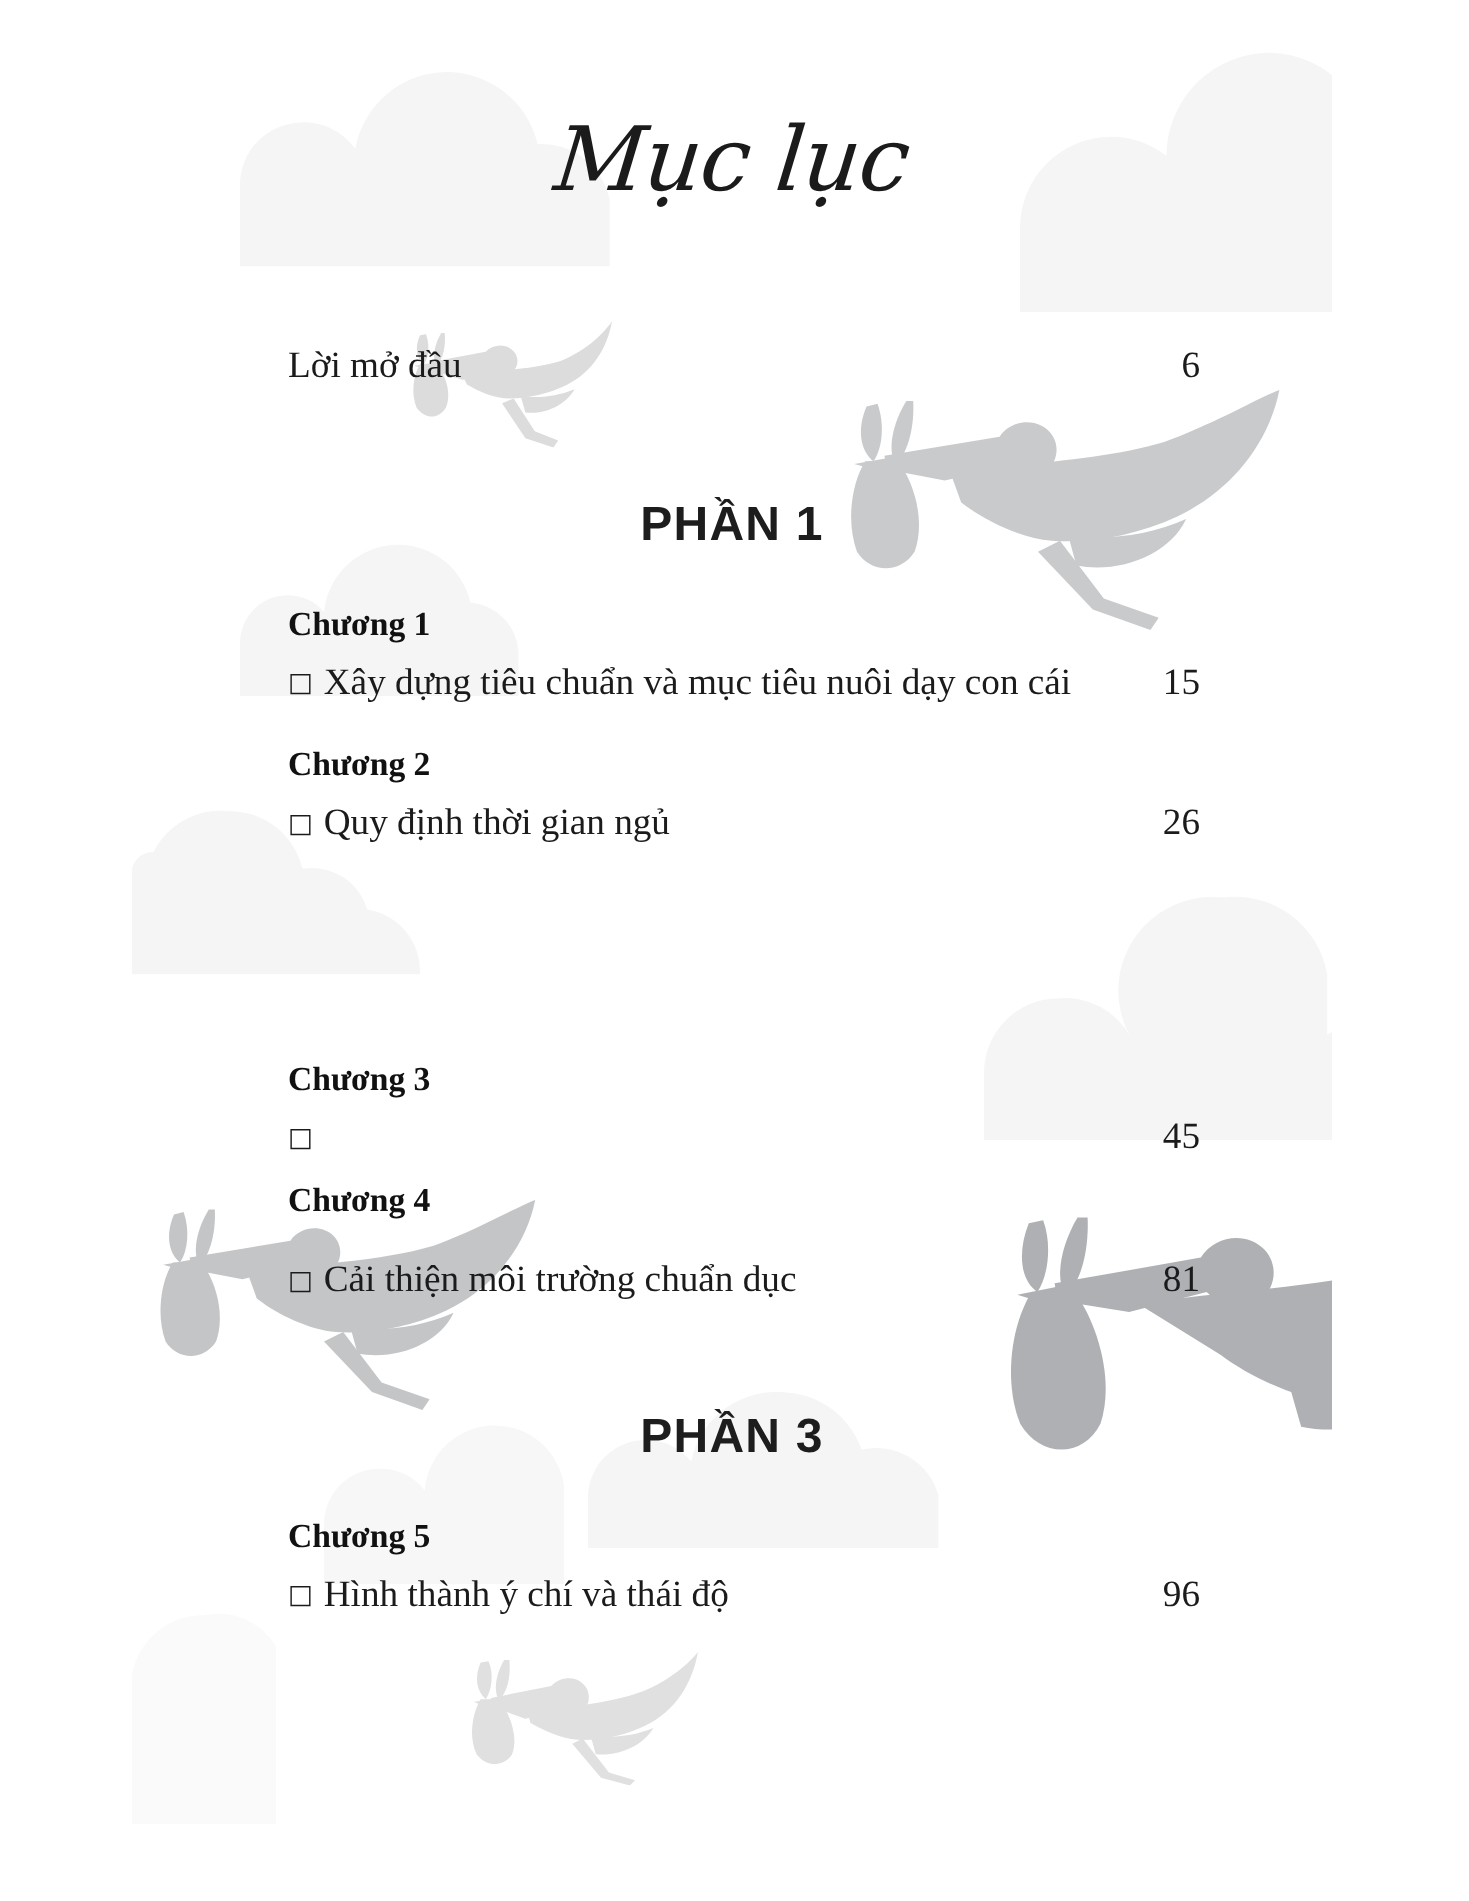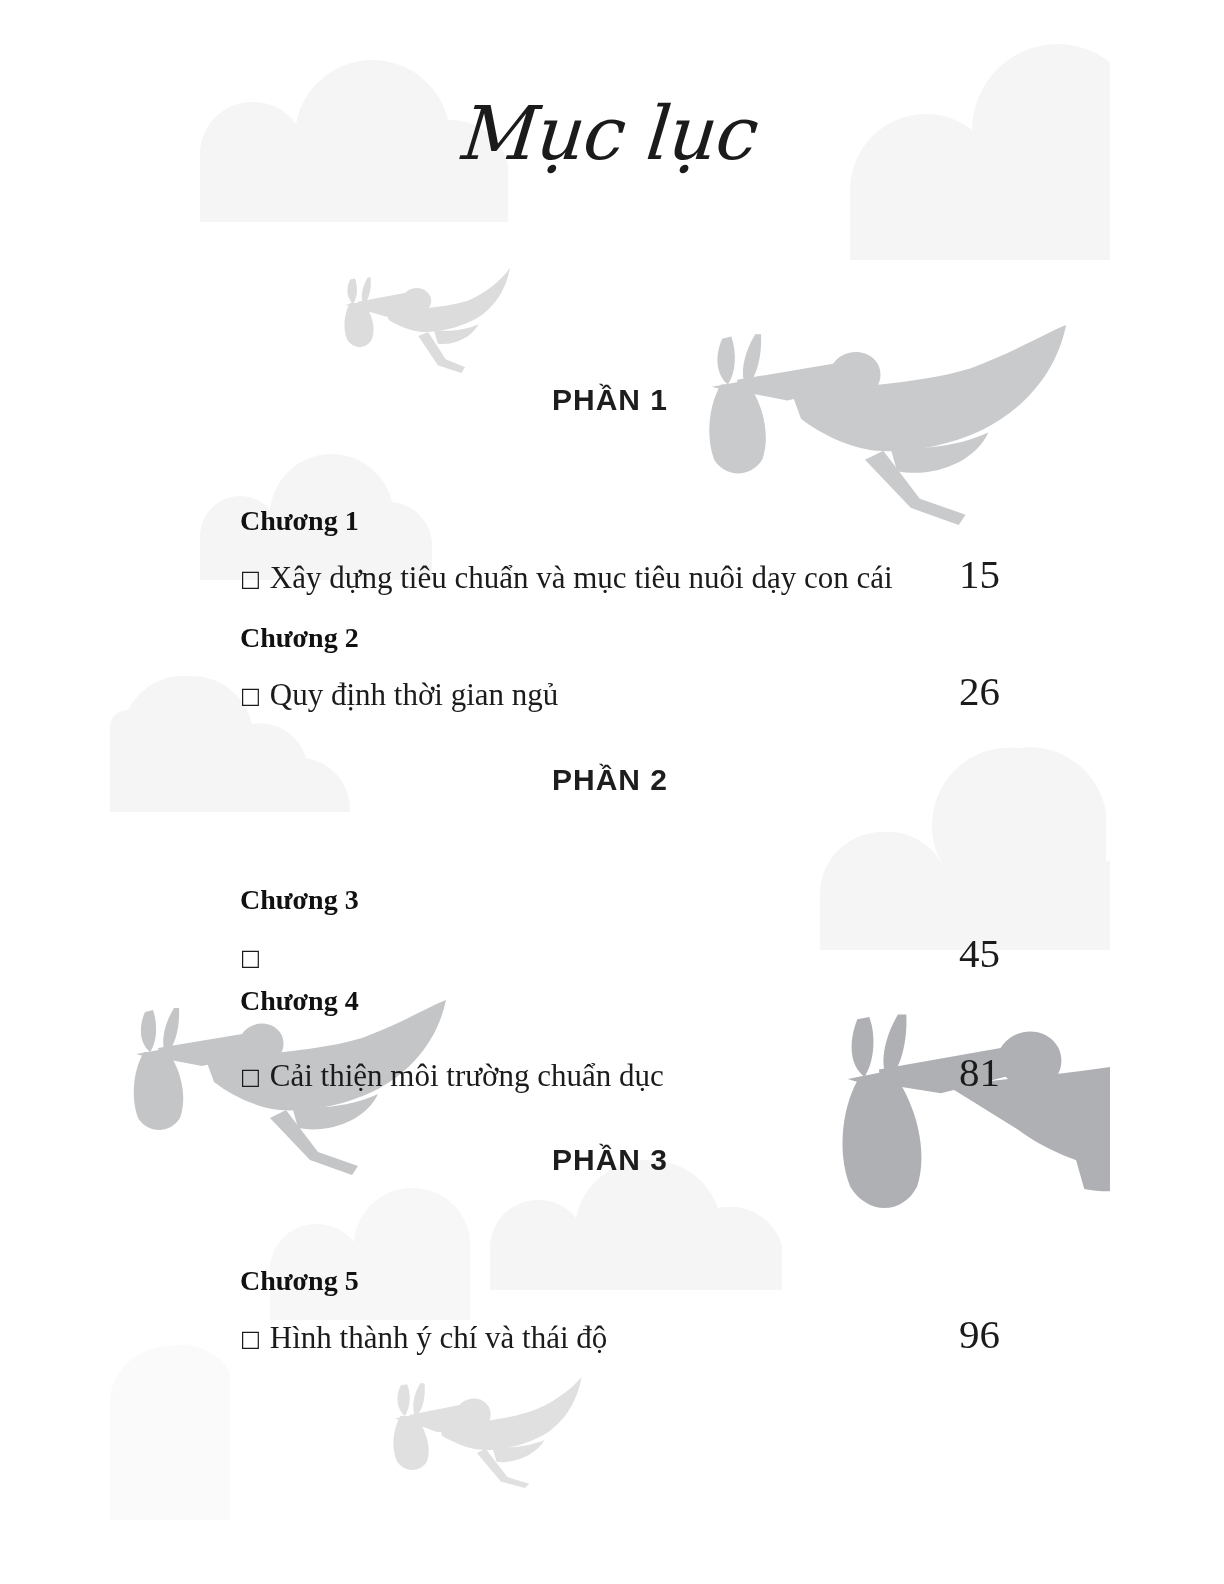--- a/index.html
+++ b/index.html
@@ -89,23 +89,24 @@
     white-space: nowrap;
   }
 
   .part-heading {
     position: absolute;
     left: 0;
     width: 1000px;
     text-align: center;
     font-family: "Liberation Sans", "DejaVu Sans", sans-serif;
     font-weight: 700;
-    font-size: 30px;
+    font-size: 40px;
     letter-spacing: 1px;
     color: #1d1d1d;
+    margin-top: 32px;
   }
 
   .chapter-head {
     position: absolute;
     left: 130px;
     font-family: "Liberation Serif", "DejaVu Serif", serif;
     font-weight: 700;
     font-size: 28px;
     color: #111111;
     white-space: nowrap;
@@ -129,21 +130,21 @@
   }
   .entry-text {
     font-family: "Liberation Serif", "DejaVu Serif", serif;
     font-size: 31px;
     color: #1b1b1b;
     white-space: nowrap;
   }
   .entry-spacer { flex: 1 1 auto; }
   .entry-page {
     font-family: "Liberation Serif", "DejaVu Serif", serif;
-    font-size: 41px;
+    font-size: 31px;
     color: #1b1b1b;
     white-space: nowrap;
     text-align: right;
     min-width: 46px;
   }
 </style>
 </head>
 <body>
 
 <div class="page">
@@ -275,40 +276,43 @@
           <path d="M112,74 L132,100 L152,106 L148,110 L126,104 L104,78 Z"></path>
         </g>
       </svg>
 
     </div>
 
     <div class="content-layer">
 
       <div class="toc-title">Mục lục</div>
 
+      <div class="row" style="top:286px;">
+        <span class="row-label">Lời mở đầu</span>
+        <span class="row-page">6</span>
+      </div>
 
       <div class="part-heading" style="top:383px;">PHẦN 1</div>
 
       <div class="chapter-head" style="top:505px;">Chương 1</div>
       <div class="entry" style="top:550px;">
         <span class="entry-bullet">□</span>
         <span class="entry-text">Xây dựng tiêu chuẩn và mục tiêu nuôi dạy con cái</span>
         <span class="entry-spacer"></span>
         <span class="entry-page">15</span>
       </div>
 
       <div class="chapter-head" style="top:622px;">Chương 2</div>
       <div class="entry" style="top:667px;">
         <span class="entry-bullet">□</span>
         <span class="entry-text">Quy định thời gian ngủ</span>
         <span class="entry-spacer"></span>
         <span class="entry-page">26</span>
       </div>
 
-      <div class="part-heading" style="top:763px;">PHẦN 2</div>
 
       <div class="chapter-head" style="top:884px;">Chương 3</div>
       <div class="entry" style="top:929px;">
         <span class="entry-bullet">□</span>
         <span class="entry-spacer"></span>
         <span class="entry-page">45</span>
       </div>
 
       <div class="chapter-head" style="top:985px;">Chương 4</div>
       <div class="entry" style="top:1048px;">

